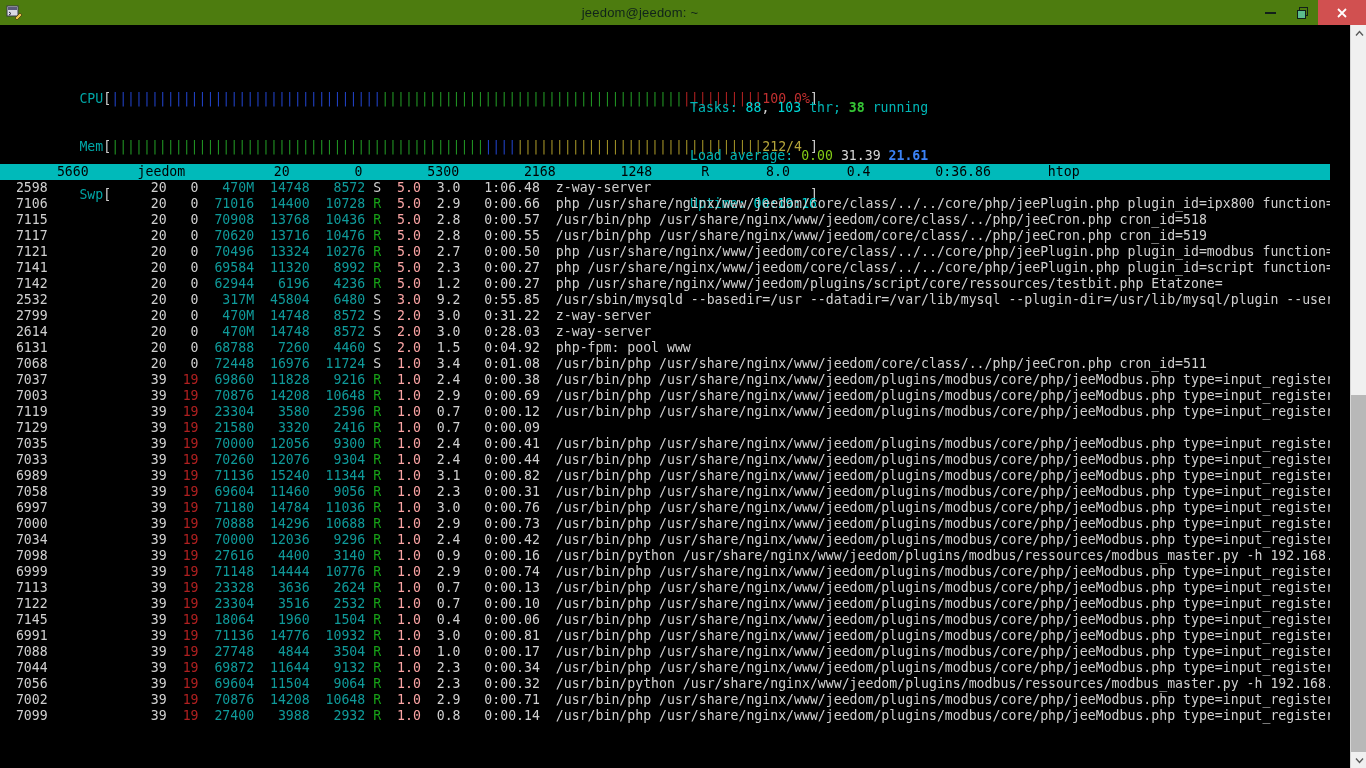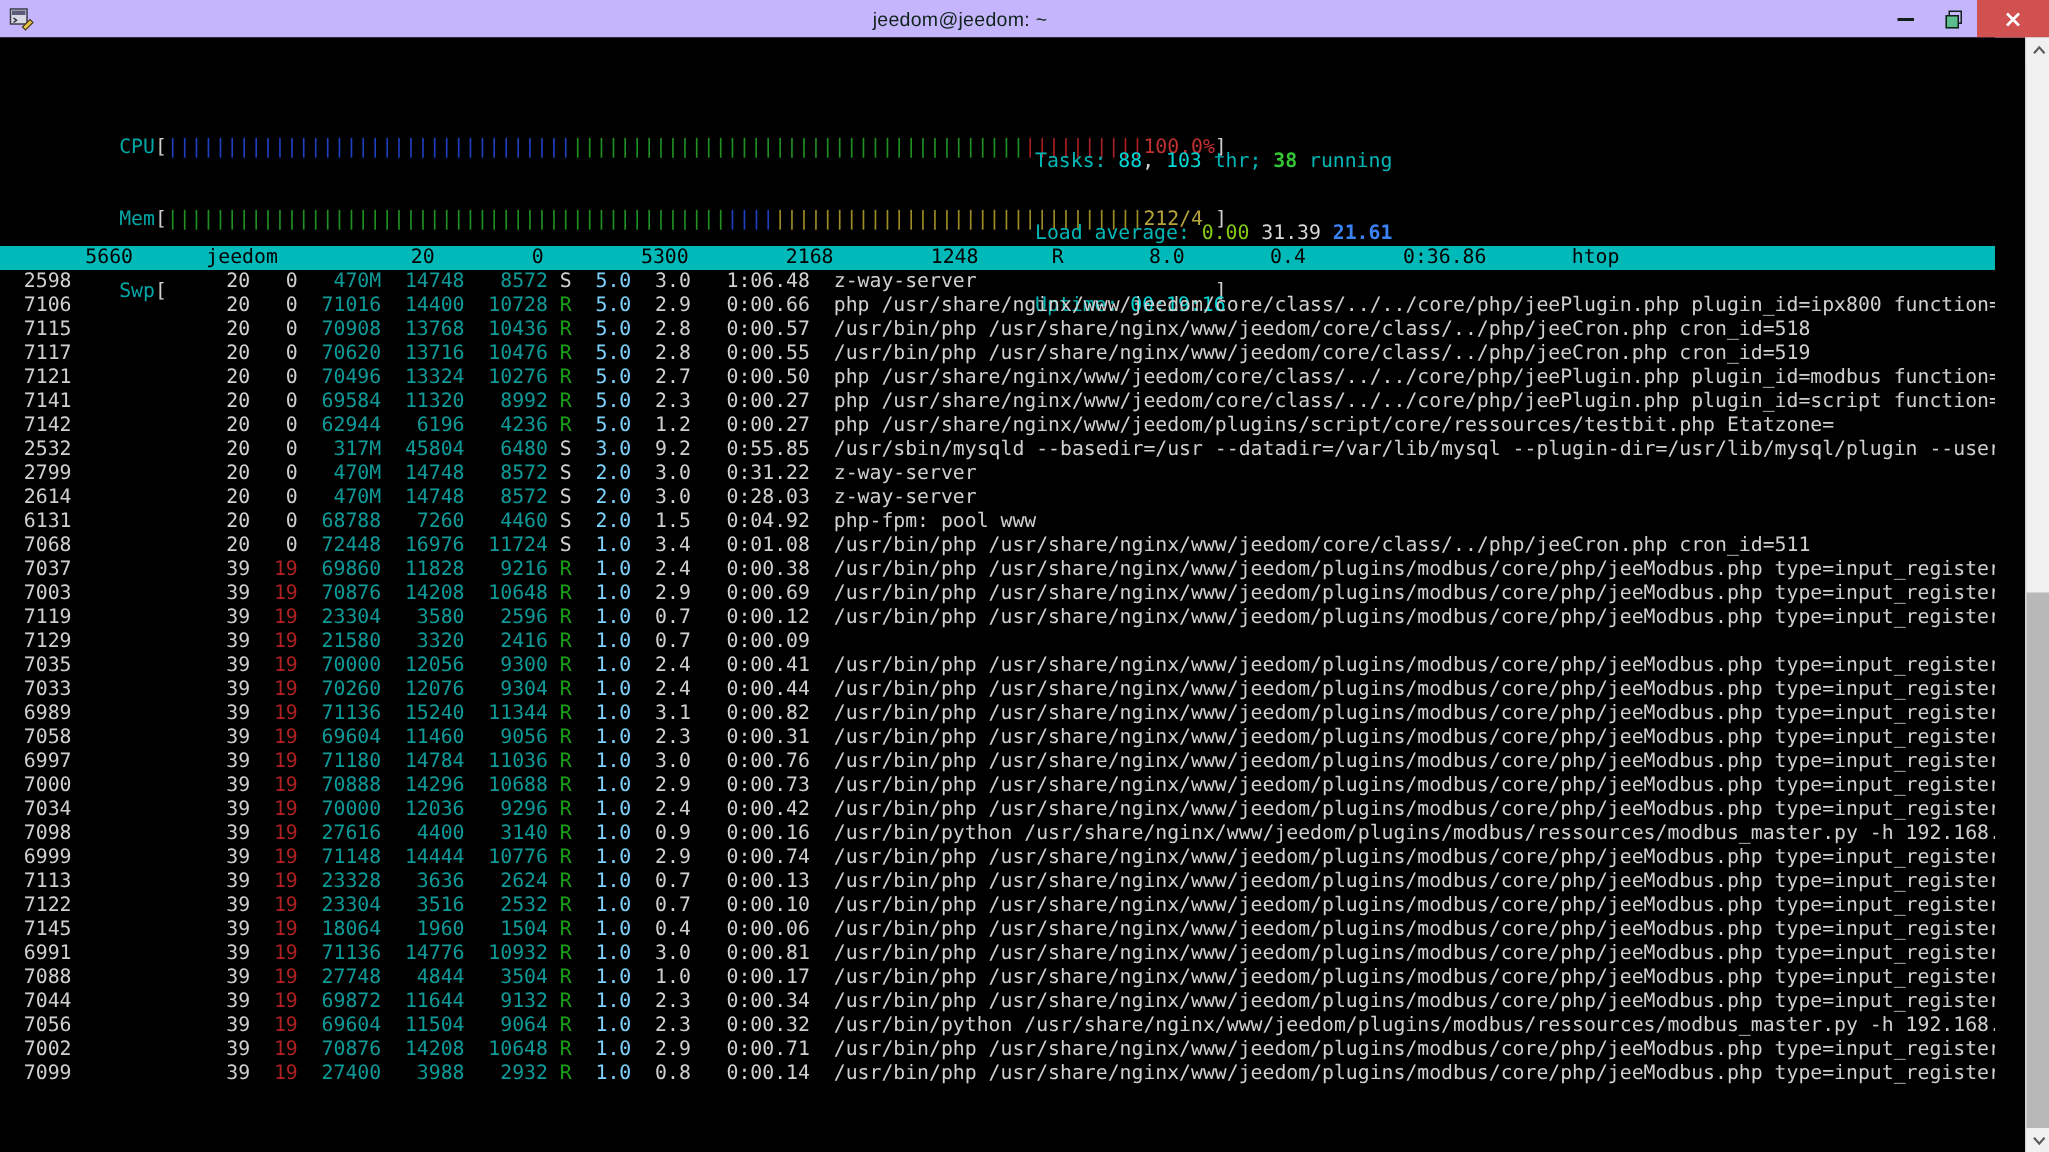--- a/index.html
+++ b/index.html
@@ -8,21 +8,21 @@
     width: 1366px; height: 768px;
     overflow: hidden;
     background: #000;
     font-family: "DejaVu Sans Mono", "Liberation Mono", monospace;
   }
   #app { position: relative; width: 1366px; height: 768px; background:#000; }
 
   
   #titlebar {
     position:absolute; left:0; top:0; width:1366px; height:25px;
-    background:#c4b5fd;
+    background:#4d7c0f;
     display:flex; align-items:center;
     font-family:"Liberation Sans", sans-serif;
   }
   #titlebar .tb-icon {
     width:24px; height:25px; margin-left:2px;
     display:flex; align-items:center; justify-content:center;
   }
   #titlebar .tb-title {
     flex:1; text-align:center; color:#10231a; font-size:13px;
     letter-spacing:.2px;
@@ -87,21 +87,21 @@
   .c-pid { color:#d0d0d0; }
   .c-user{ color:#d0d0d0; }
   .c-pri { color:#d0d0d0; }
   .c-ni0 { color:#d0d0d0; }
   .c-ni19{ color:#b02020; }
   .c-virt{ color:#0f9a9a; }
   .c-res { color:#0f9a9a; }
   .c-shr { color:#0f9a9a; }
   .c-sS  { color:#d0d0d0; }
   .c-sR  { color:#17a017; }
-  .c-cpu { color:#7dd3fc; }
+  .c-cpu { color:#fca5a5; }
   .c-mem { color:#d0d0d0; }
   .c-time{ color:#d0d0d0; }
   .c-cmd { color:#d0d0d0; }
 
   
   #scroll {
     position:absolute; right:0; top:25px; width:16px; height:743px;
     background:#f0f0f0; border-left:1px solid #d6d6d6;
   }
   #scroll .arrow {

